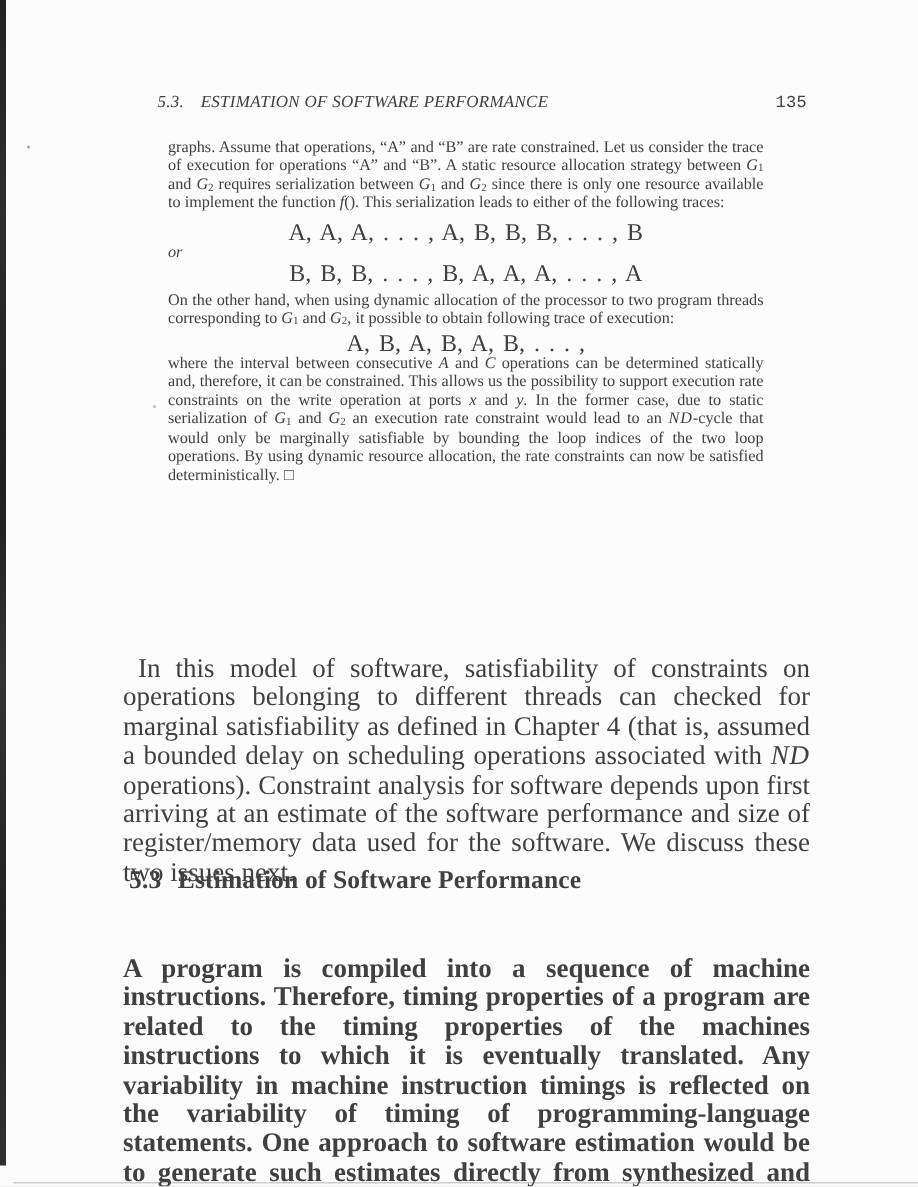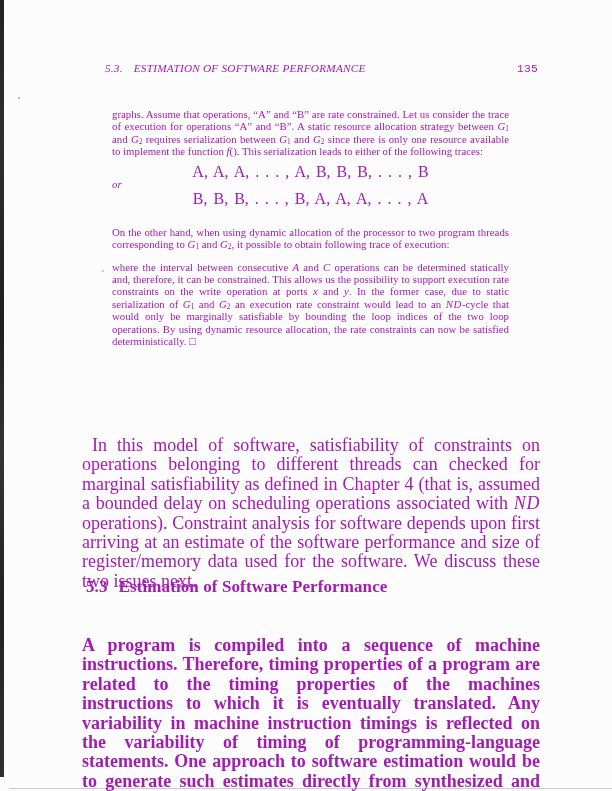--- a/index.html
+++ b/index.html
@@ -3,21 +3,21 @@
 <meta charset="utf-8">
 <style>
   html, body { margin: 0; padding: 0; background: #e8e8e8; }
   .page {
     position: relative;
     width: 612px;
     height: 791px;
     background: #fcfcfc;
     overflow: hidden;
     font-family: "Liberation Serif", "DejaVu Serif", serif;
-    color: #a21caf;
+    color: #404040;
     margin: 0 auto;
   }
 
   
   .scan-bar {
     position: absolute; left: 0; top: 0; width: 4px; height: 777px;
     background: linear-gradient(180deg,#232323 0%,#2e2e2e 18%,#1f1f1f 42%,#343434 58%,#222 78%,#303030 100%);
   }
   .scan-bottom {
     position: absolute; left: 9px; right: 0; top: 788px; height: 1px;
@@ -31,32 +31,32 @@
     position: absolute; left: 105px; top: 62px; width: 433px;
     display: flex; justify-content: space-between; align-items: baseline;
     font-size: 11.3px; letter-spacing: 0.2px;
   }
   .rh-left { font-style: italic; }
   .rh-left .rh-title { margin-left: 11px; }
   .rh-page { font-style: normal; font-family: Liberation Mono, monospace; }
 
   
   .example-block {
-    position: absolute; left: 112px; top: 108px; width: 397px;
+    position: absolute; left: 112px; top: 92px; width: 397px;
     font-size: 10.8px; line-height: 12.4px;
   }
   .example-block p { margin: 0; }
   .ex-para { text-align: justify; }
   .trace { text-align: center; font-size: 16px; word-spacing: 2px; }
   .trace.t1 { margin-top: 8px; }
   .or-label { margin-top: 17px; font-style: italic; }
   .trace.t2 { margin-top: 3px; }
-  .ex-para.p2 { margin-top: 20px; }
+  .ex-para.p2 { margin-top: 4px; }
   .trace.t3 { margin-top: 5px; }
-  .ex-para.p3 { margin-top: 10px; }
+  .ex-para.p3 { }
 
   
   .body-para {
     position: absolute; left: 82px; width: 458px;
     font-size: 18px; line-height: 19.4px; text-align: justify;
   }
   .body-para.bp1 { top: 436px; text-indent: 10px; }
   .body-para.bp2 { top: 636px; font-weight: bold; }
 
   
@@ -86,20 +86,21 @@
     <span class="rh-left"><span>5.3.</span><span class="rh-title">ESTIMATION OF SOFTWARE PERFORMANCE</span></span>
     <span class="rh-page">135</span>
   </div>
 
   <div class="example-block">
     <p class="ex-para p1"><span>graphs.  Assume that operations, “A” and “B” are rate constrained.  Let us consider the trace of execution for operations “A” and “B”.  A static resource allocation strategy between </span><span class="it">G</span><sub class="msub">1</sub><span> and </span><span class="it">G</span><sub class="msub">2</sub><span> requires serialization between </span><span class="it">G</span><sub class="msub">1</sub><span> and </span><span class="it">G</span><sub class="msub">2</sub><span> since there is only one resource available to implement the function </span><span class="it">f</span><span>(). This serialization leads to either of the following traces:</span></p>
     <p class="trace t1">A, A, A, . . . , A, B, B, B, . . . , B</p>
     <p class="or-label">or</p>
     <p class="trace t2">B, B, B, . . . , B, A, A, A, . . . , A</p>
     <p class="ex-para p2"><span>On the other hand, when using dynamic allocation of the processor to two program threads corresponding to </span><span class="it">G</span><sub class="msub">1</sub><span> and </span><span class="it">G</span><sub class="msub">2</sub><span>, it possible to obtain following trace of execution:</span></p>
+    <p class="trace t3">A, B, A, B, A, B, . . . ,</p>
     <p class="ex-para p3"><span>where the interval between consecutive </span><span class="it">A</span><span> and </span><span class="it">C</span><span> operations can be determined statically and, therefore, it can be constrained.  This allows us the possibility to support execution rate constraints on the write operation at ports </span><span class="it">x</span><span> and </span><span class="it">y</span><span>.  In the former case, due to static serialization of </span><span class="it">G</span><sub class="msub">1</sub><span> and </span><span class="it">G</span><sub class="msub">2</sub><span> an execution rate constraint would lead to an </span><span class="cal">ND</span><span>-cycle that would only be marginally satisfiable by bounding the loop indices of the two loop operations.  By using dynamic resource allocation, the rate constraints can now be satisfied deterministically.  □</span></p>
   </div>
 
   <div class="body-para bp1"><span>In this model of software, satisfiability of constraints on operations belonging to different threads can checked for marginal satisfiability as defined in Chapter 4 (that is, assumed a bounded delay on scheduling operations associated with </span><span class="cal">ND</span><span> operations). Constraint analysis for software depends upon first arriving at an estimate of the software performance and size of register/memory data used for the software.  We discuss these two issues next.</span></div>
 
   <h2 class="section-heading"><span class="sh-num">5.3</span><span class="sh-title">Estimation of Software Performance</span></h2>
 
   <div class="body-para bp2"><span>A program is compiled into a sequence of machine instructions.  Therefore, timing properties of a program are related to the timing properties of the machines instructions to which it is eventually translated.  Any variability in machine instruction timings is reflected on the variability of timing of programming-language statements.  One approach to software estimation would be to generate such estimates directly from synthesized and compiled</span></div>
 
 </div>

